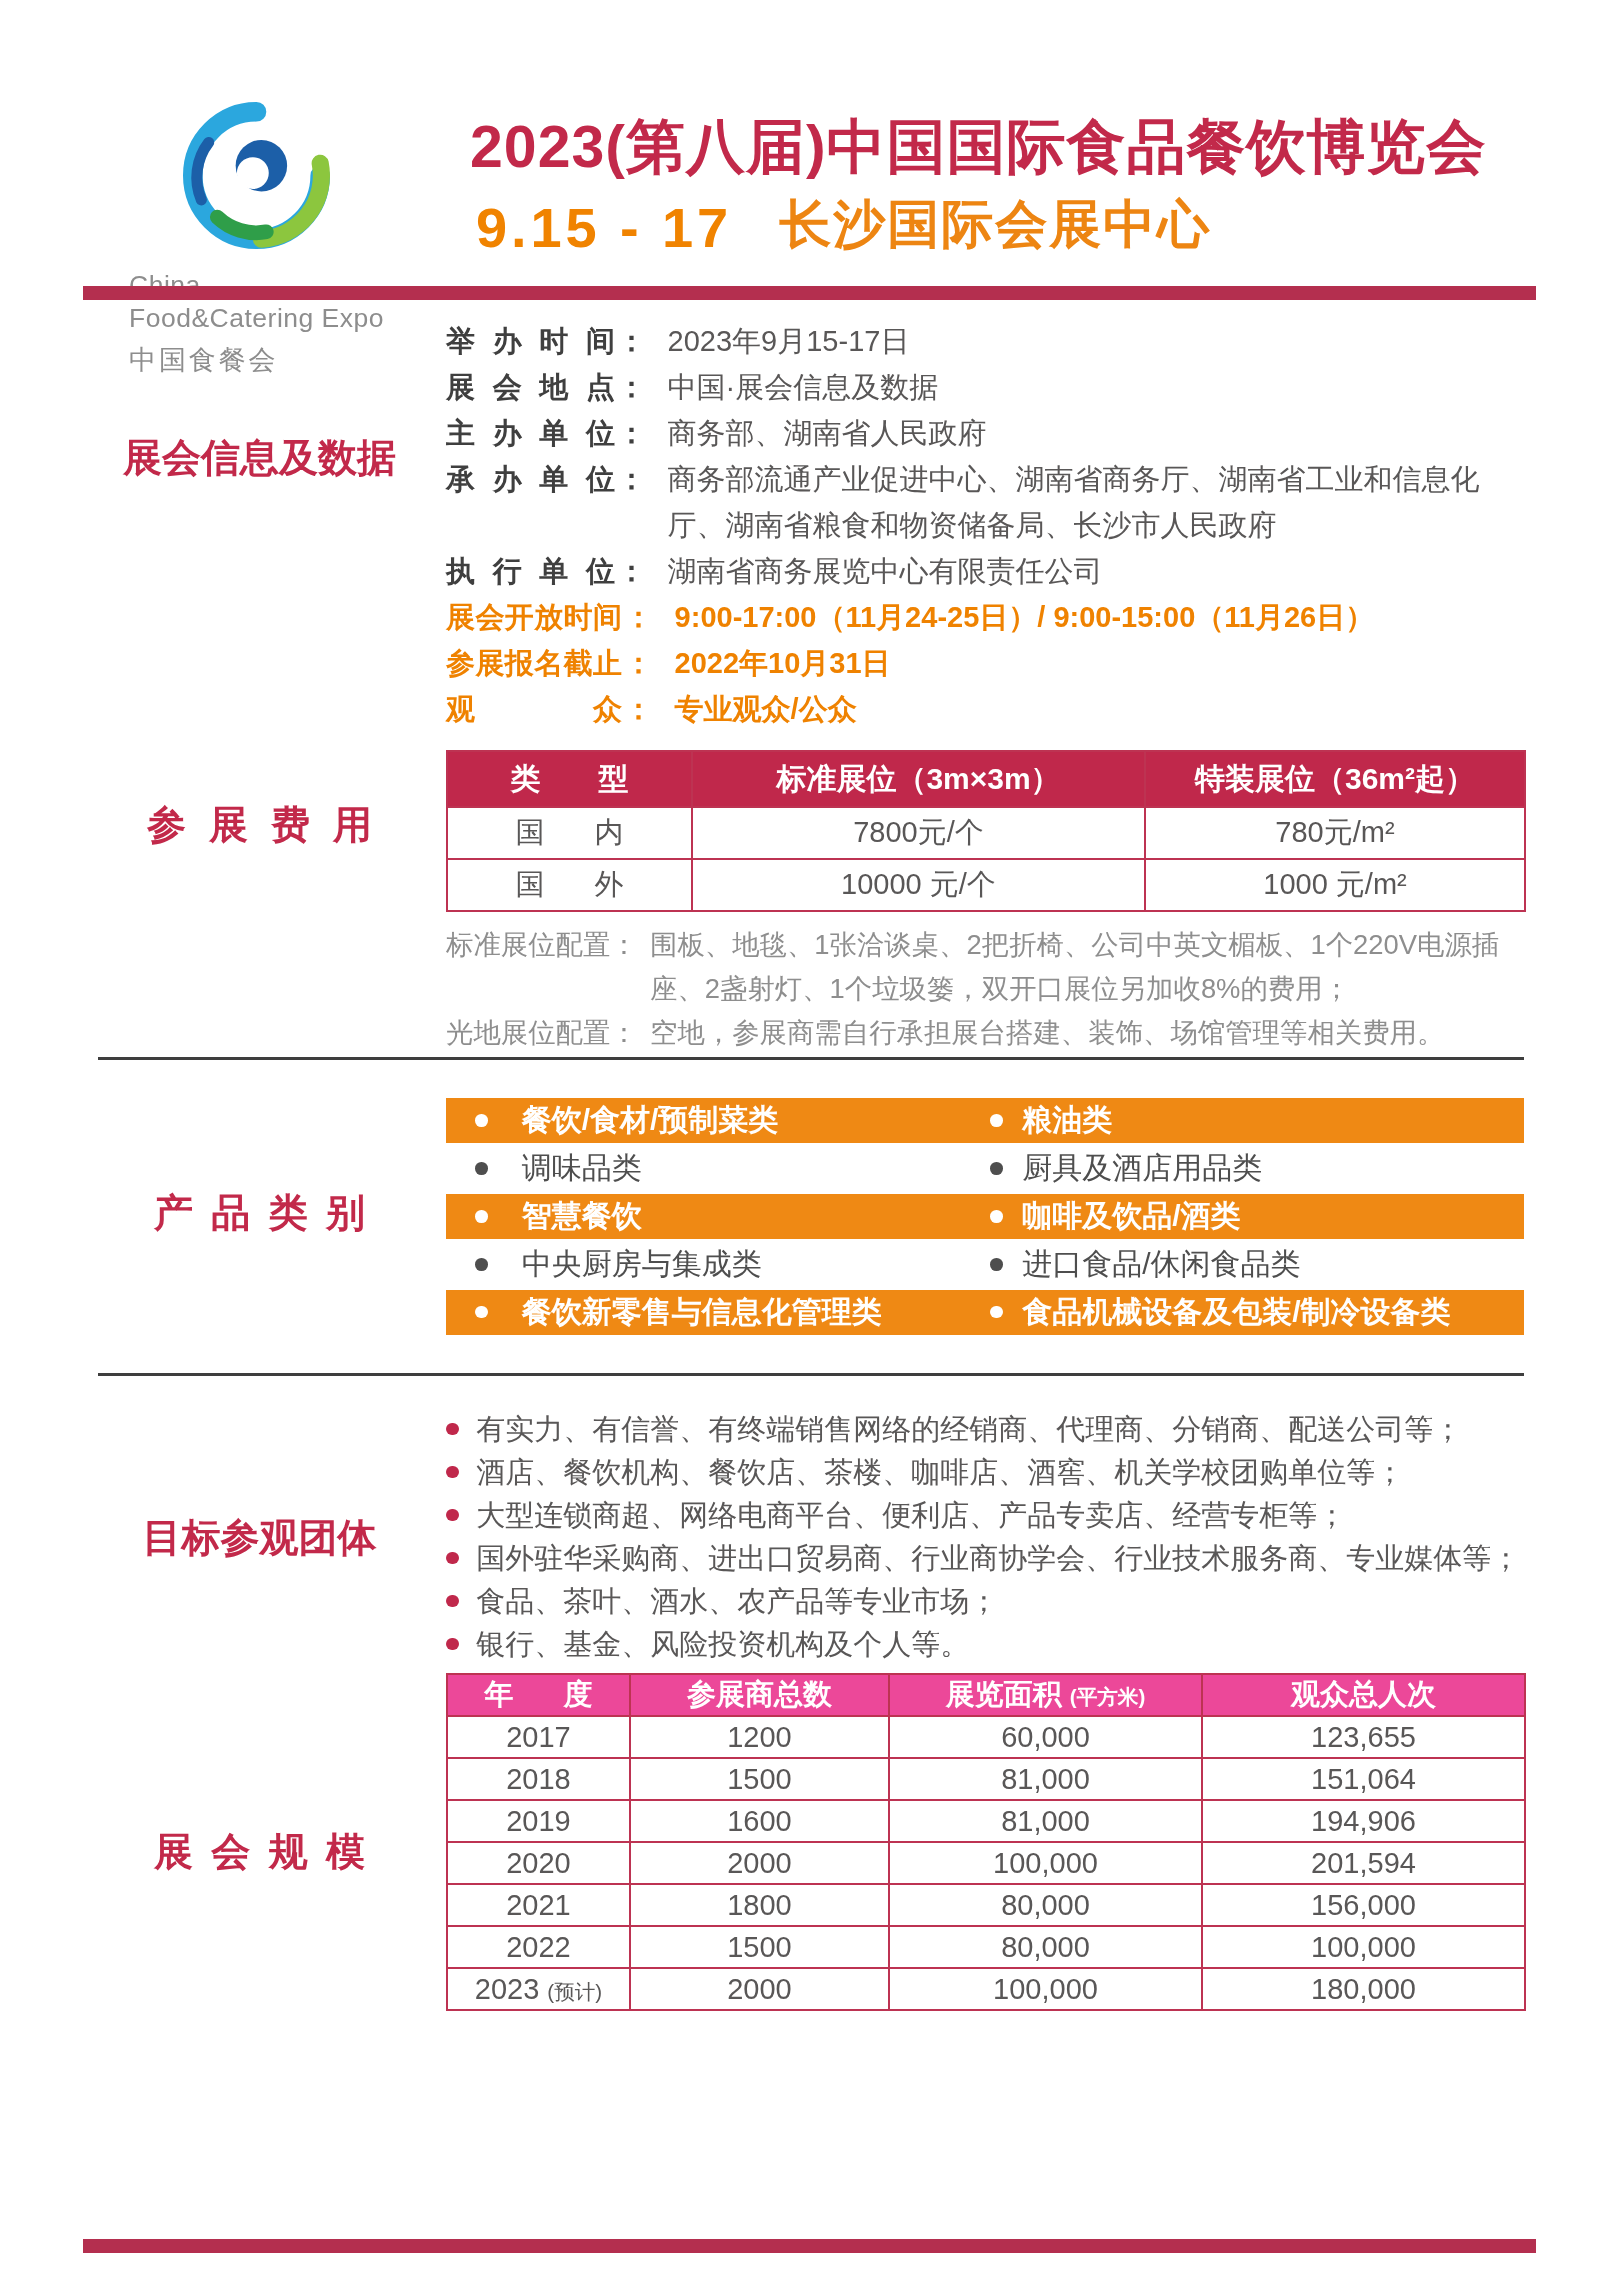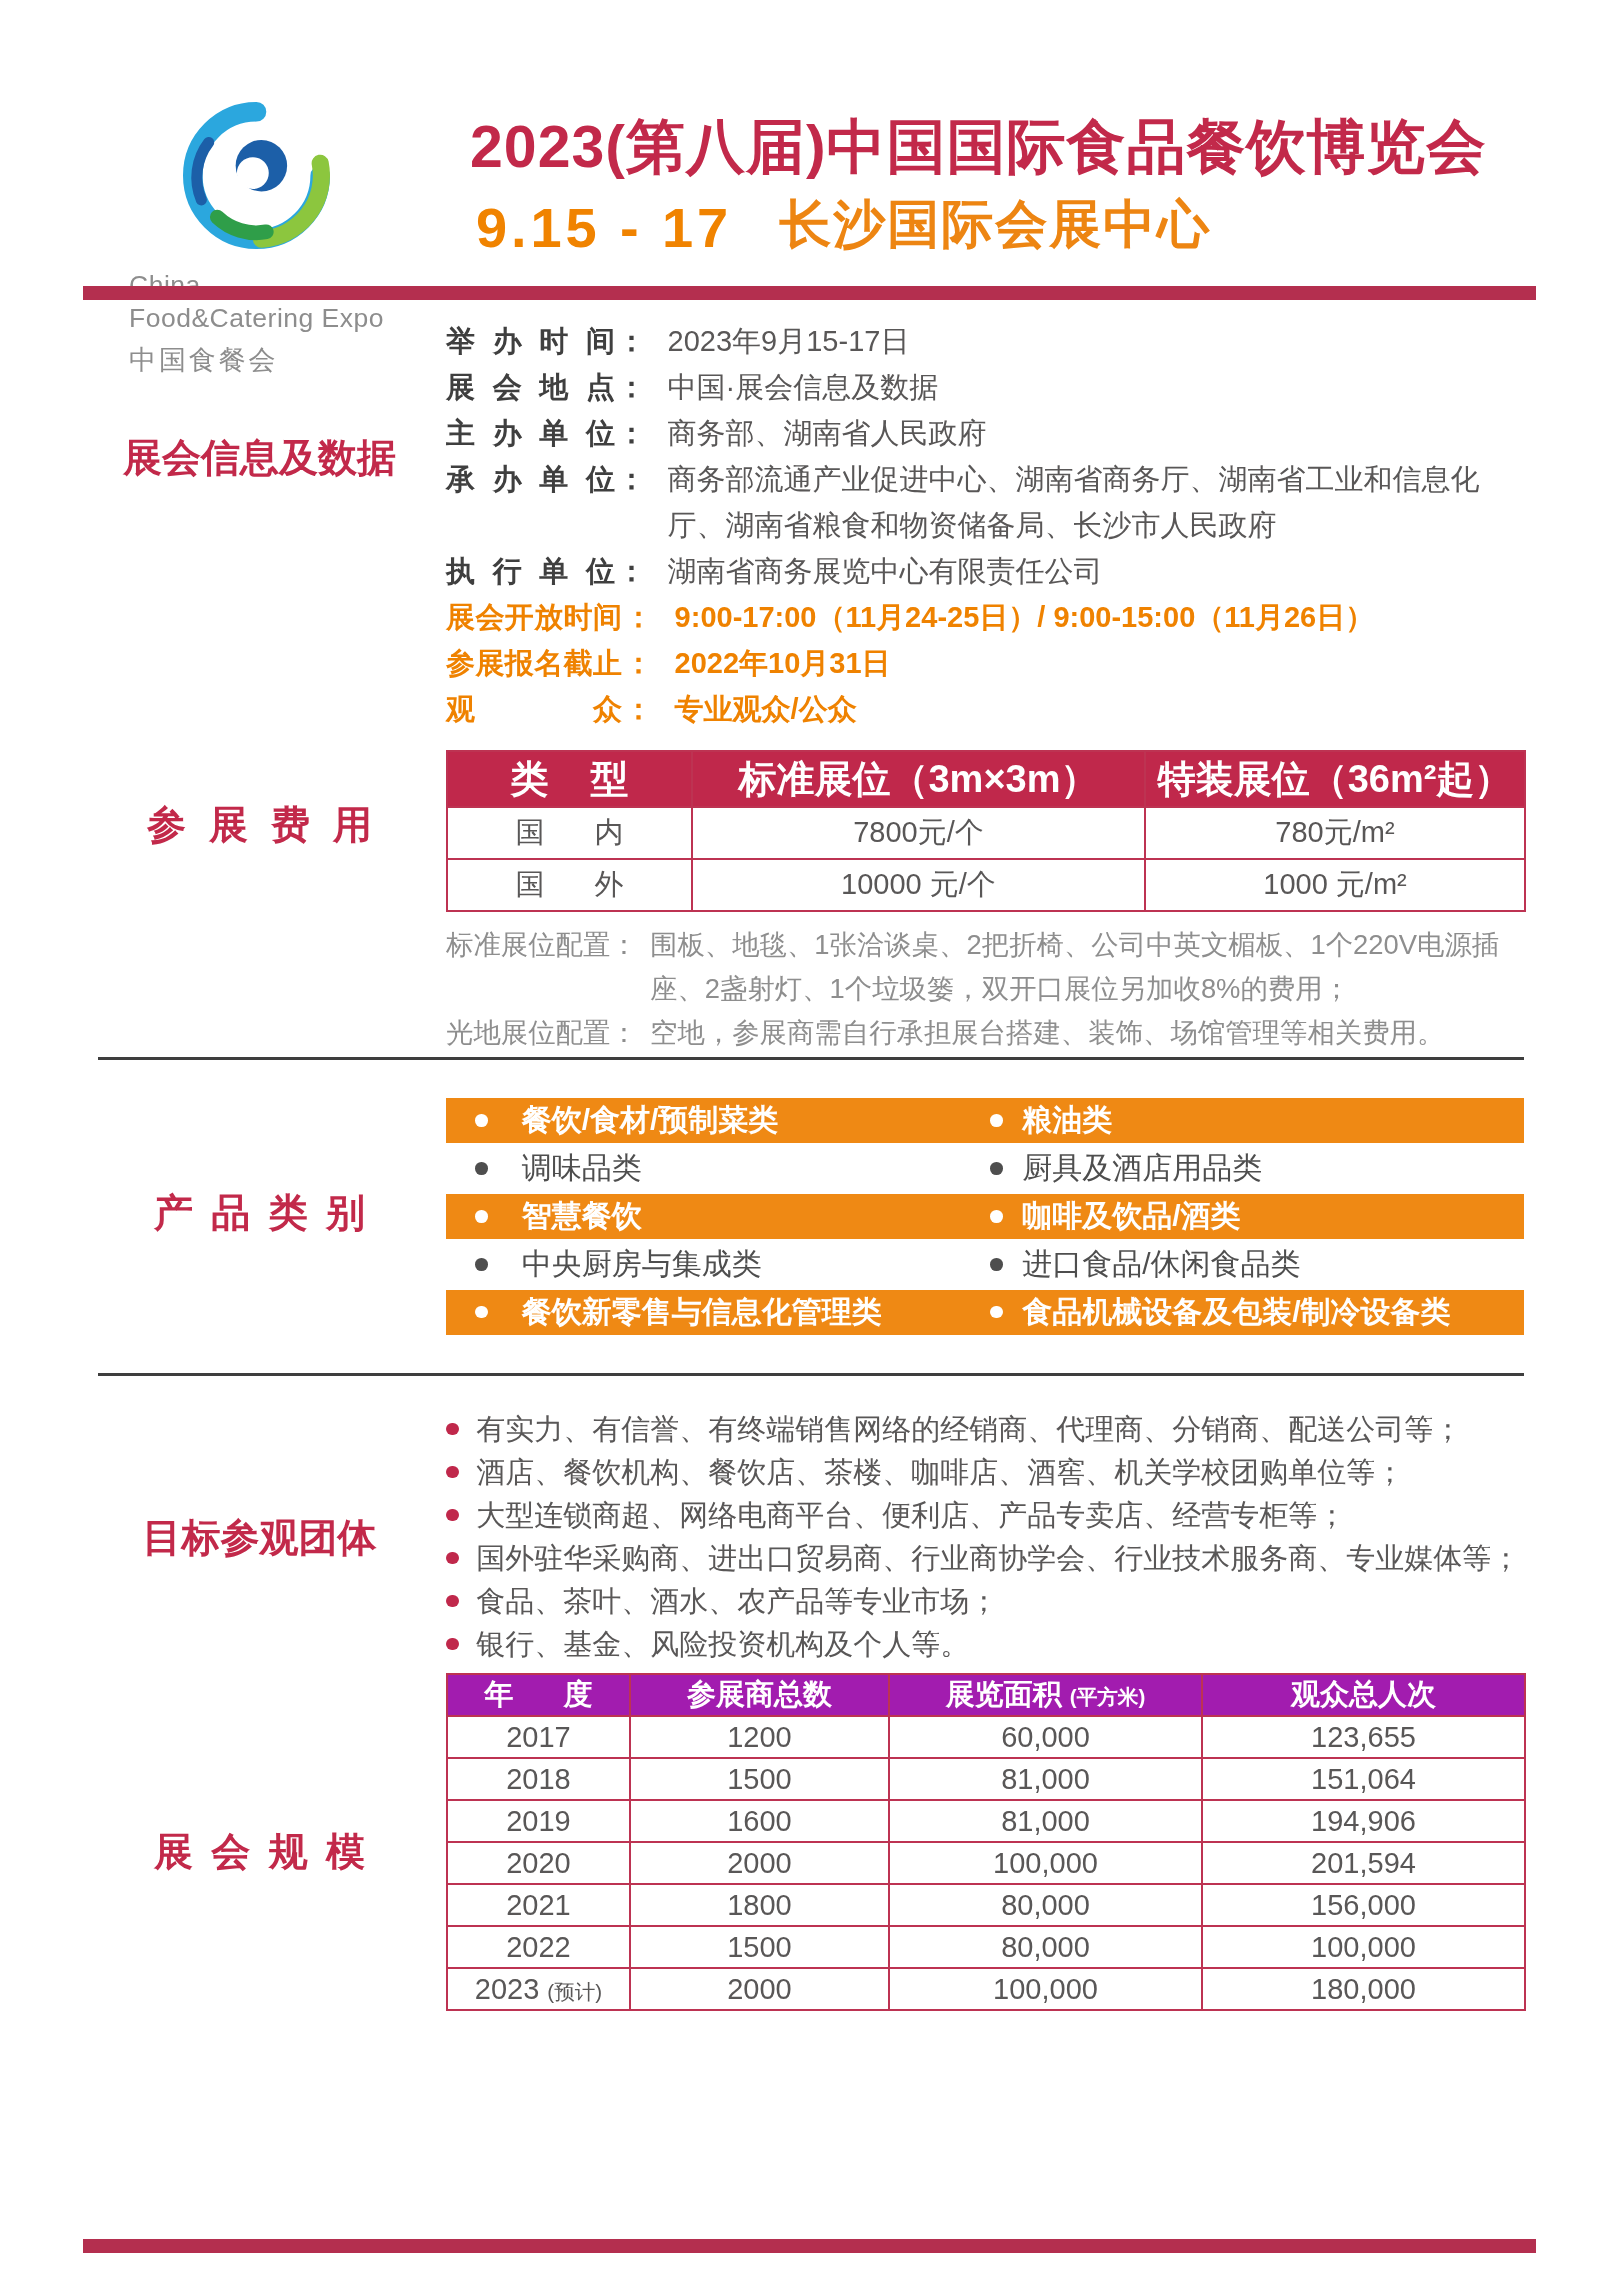--- a/index.html
+++ b/index.html
@@ -36,21 +36,21 @@
   .info-block { position:absolute; left:446px; top:318px; width:1083px; }
   .info-row { display:flex; align-items:flex-start; font-size:29px; line-height:46px; }
   .info-label { font-weight:bold; color:#3f3f3f; flex-shrink:0; }
   .info-colon { font-weight:bold; color:#3f3f3f; margin:0 21.6px 0 2px; }
   .info-value { color:#595757; }
   .hl .info-label, .hl .info-colon, .hl .info-value { color:#ef8200; font-weight:bold; }
   
   table { border-collapse:collapse; table-layout:fixed; }
   .fee-table { position:absolute; left:446px; top:750px; width:1078px; border:2.9px solid #bd3352; }
   .fee-table td { border:2px solid #bd3352; text-align:center; vertical-align:middle; }
-  .fee-table tr.thead td { background:#c0284b; color:#ffffff; font-weight:bold; font-size:38px; height:56px; }
+  .fee-table tr.thead td { background:#c0284b; color:#ffffff; font-weight:bold; font-size:30px; height:56px; }
   .fee-table tr.tbody td { background:#ffffff; color:#595757; font-size:29px; height:52px; }
   .c1 { width:245px; } .c2 { width:453px; } .c3 { width:380px; }
   .notes { position:absolute; left:446px; top:923px; width:1088px; }
   .note-row { display:flex; align-items:flex-start; font-size:27.4px; line-height:44px; color:#8e8e8e; }
   .note-label { flex-shrink:0; width:204px; }
   .note-text { flex:1; }
   .divider { position:absolute; left:98px; width:1426px; height:2.9px; background:#3e3e3e; }
   .divider1 { top:1057px; } .divider2 { top:1373px; }
   
   .cats { position:absolute; left:446px; top:1098px; width:1078px; }
@@ -60,21 +60,21 @@
   .cat-left { width:544px; padding-left:29px; display:flex; align-items:center; gap:34px; }
   .cat-right { flex:1; display:flex; align-items:center; gap:19.6px; }
   .dot { width:12.7px; height:12.7px; border-radius:50%; background:currentColor; flex-shrink:0; }
   
   .visitors { position:absolute; left:446px; top:1408px; width:1152px; }
   .vis-item { display:flex; align-items:flex-start; gap:17.6px; font-size:29px; line-height:43px; color:#595757; }
   .vis-dot { width:12.7px; height:12.7px; border-radius:50%; background:#c0284b; flex-shrink:0; margin-top:14.7px; }
   
   .scale-table { position:absolute; left:446px; top:1673px; width:1078px; border:2.9px solid #bd3352; }
   .scale-table td { border:2px solid #bd3352; text-align:center; vertical-align:middle; }
-  .scale-table tr.thead td { background:#a21caf; color:#ffffff; font-weight:bold; font-size:29px; height:30px; }
+  .scale-table tr.thead td { background:#ec4899; color:#ffffff; font-weight:bold; font-size:29px; height:30px; }
   .scale-table tr.tbody td { background:#ffffff; color:#595757; font-size:29px; height:42px; }
   .s1 { width:183px; } .s2 { width:259px; } .s3 { width:313px; } .s4 { width:323px; }
   .small-note { font-size:20.6px; font-weight:bold; }
   .small-note-dark { font-size:20.6px; }
   .thead .small-note { color:#ffffff; }
 </style>
 </head>
 <body>
 
 <div class="page">

